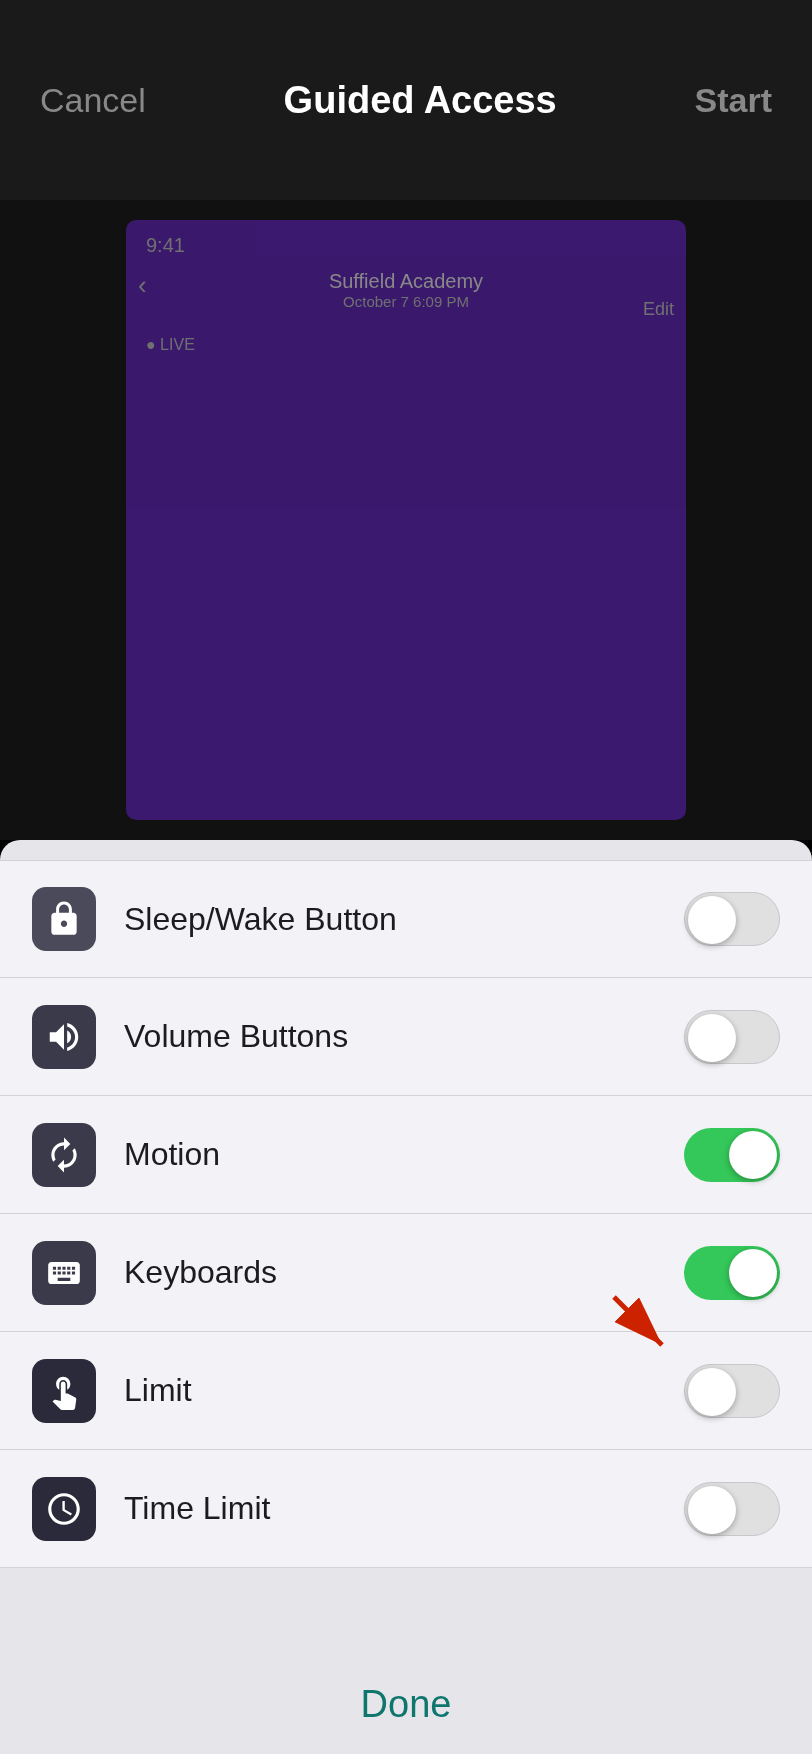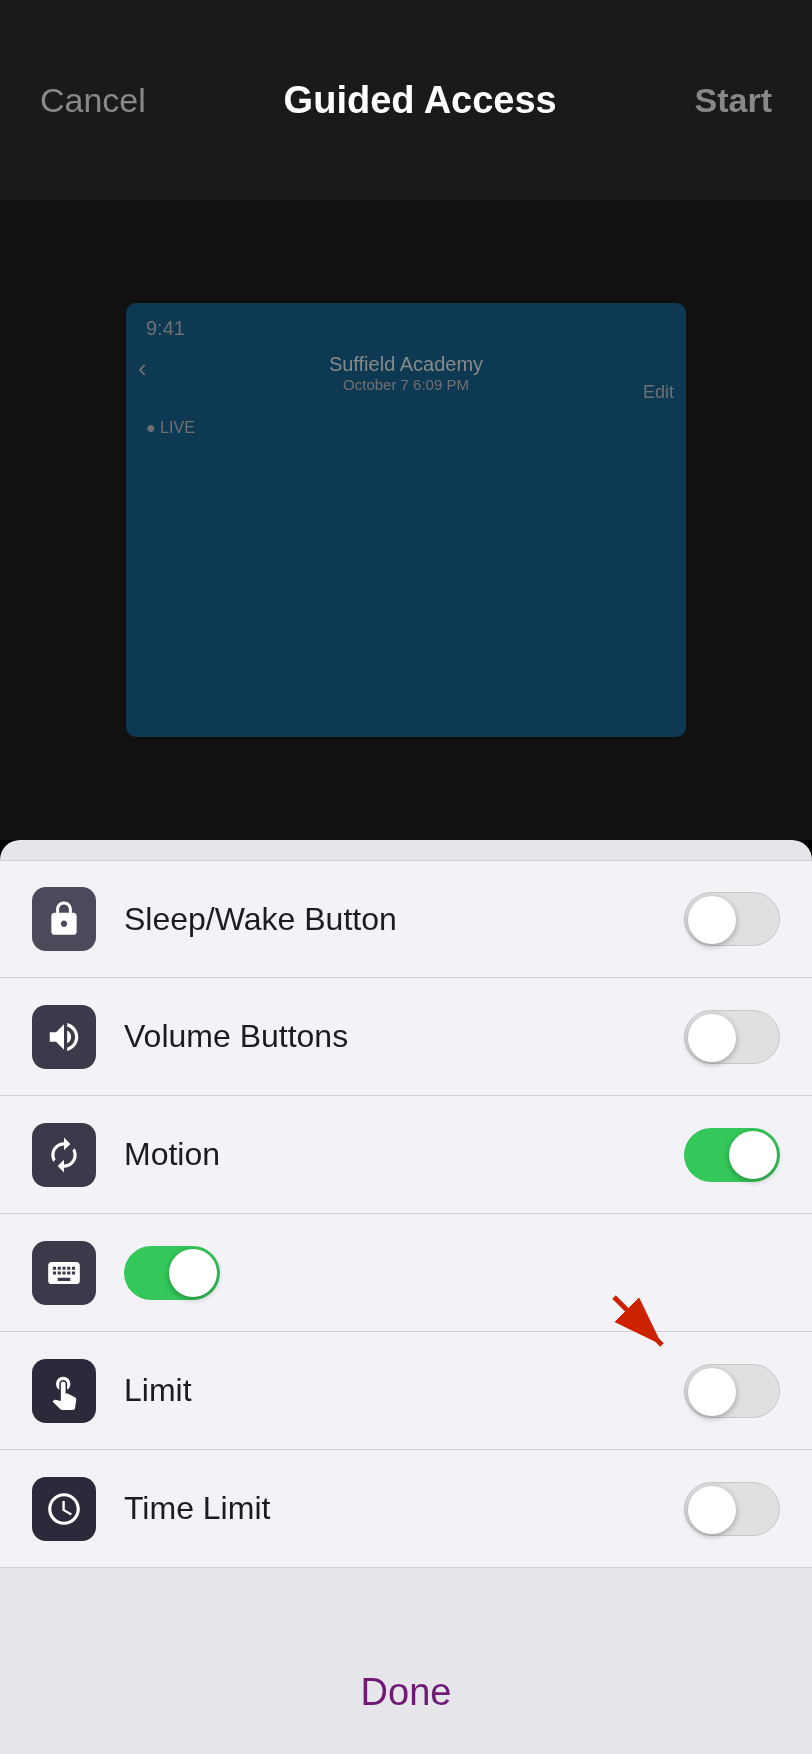--- a/index.html
+++ b/index.html
@@ -57,22 +57,22 @@
       height: 640px;
       background: #111;
       display: flex;
       align-items: center;
       justify-content: center;
       overflow: hidden;
     }
 
     .preview-inner {
       width: 560px;
-      height: 434px;
-      background: #0c4a6e;
+      height: 600px;
+      background: #4c1d95;
       border-radius: 10px;
       position: relative;
       opacity: 0.7;
     }
 
     .preview-status-bar {
       position: absolute;
       top: 14px;
       left: 20px;
       color: #999;
@@ -214,23 +214,23 @@
     .toggle.off .toggle-knob {
       left: 3px;
     }
 
     .toggle.on .toggle-knob {
       left: 45px;
     }
 
     .done-btn {
       text-align: center;
-      padding: 28px 0 40px;
+      padding: 28px 0 28px;
       font-size: 38px;
-      color: #701a75;
+      color: #0f766e;
       font-weight: 500;
       cursor: pointer;
       background: #e5e5ea;
     }
 
     
     .icon-svg {
       width: 38px;
       height: 38px;
       fill: #fff;
@@ -309,20 +309,21 @@
         <div class="toggle-knob"></div>
       </div>
     </div>
 
     <div class="setting-row">
       <div class="setting-icon icon-keyboard">
         <svg class="icon-svg" viewBox="0 0 24 24">
           <path d="M20 5H4c-1.1 0-1.99.9-1.99 2L2 17c0 1.1.9 2 2 2h16c1.1 0 2-.9 2-2V7c0-1.1-.9-2-2-2zm-9 3h2v2h-2V8zm0 3h2v2h-2v-2zM8 8h2v2H8V8zm0 3h2v2H8v-2zm-1 2H5v-2h2v2zm0-3H5V8h2v2zm9 7H8v-2h8v2zm0-4h-2v-2h2v2zm0-3h-2V8h2v2zm3 3h-2v-2h2v2zm0-3h-2V8h2v2z"></path>
         </svg>
       </div>
+      <span class="setting-label">Keyboards</span>
       <div class="toggle on">
         <div class="toggle-knob"></div>
       </div>
     </div>
 
     <div class="touch-row-container">
 
       <div class="arrow-container">
         <svg width="90" height="90" viewBox="0 0 90 90">
           <defs>

